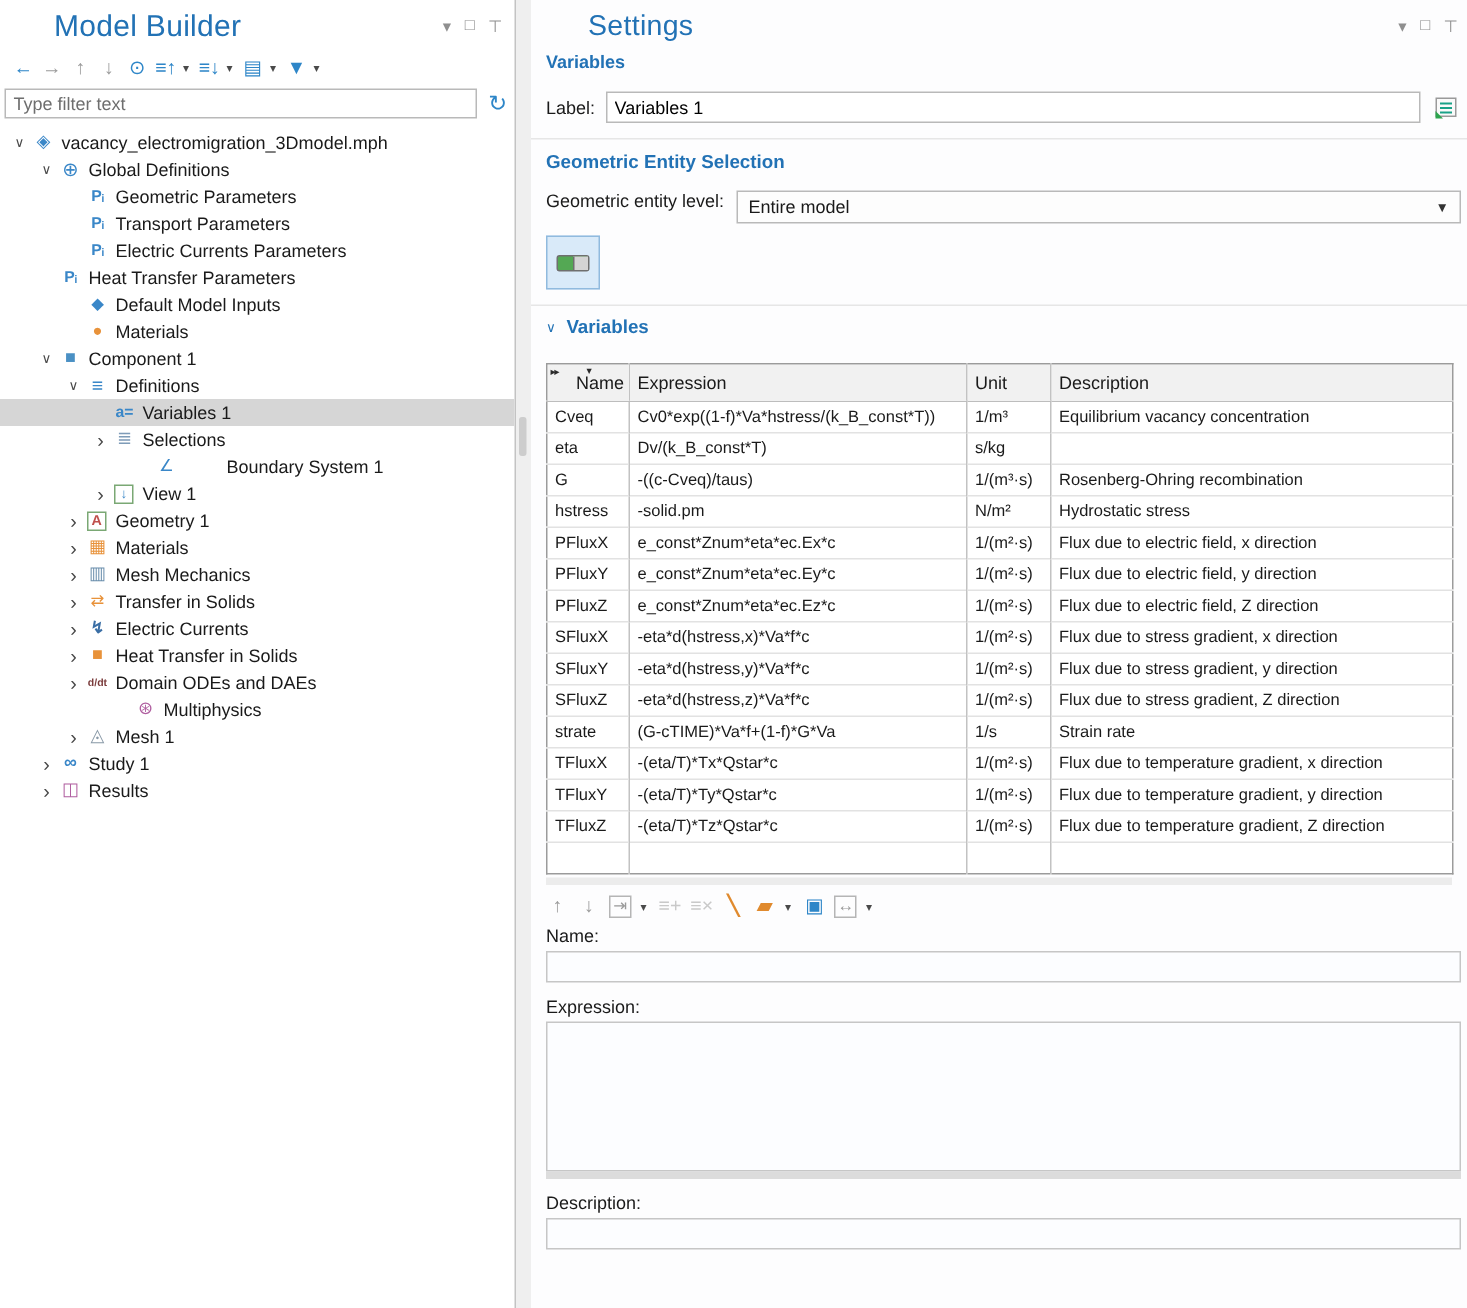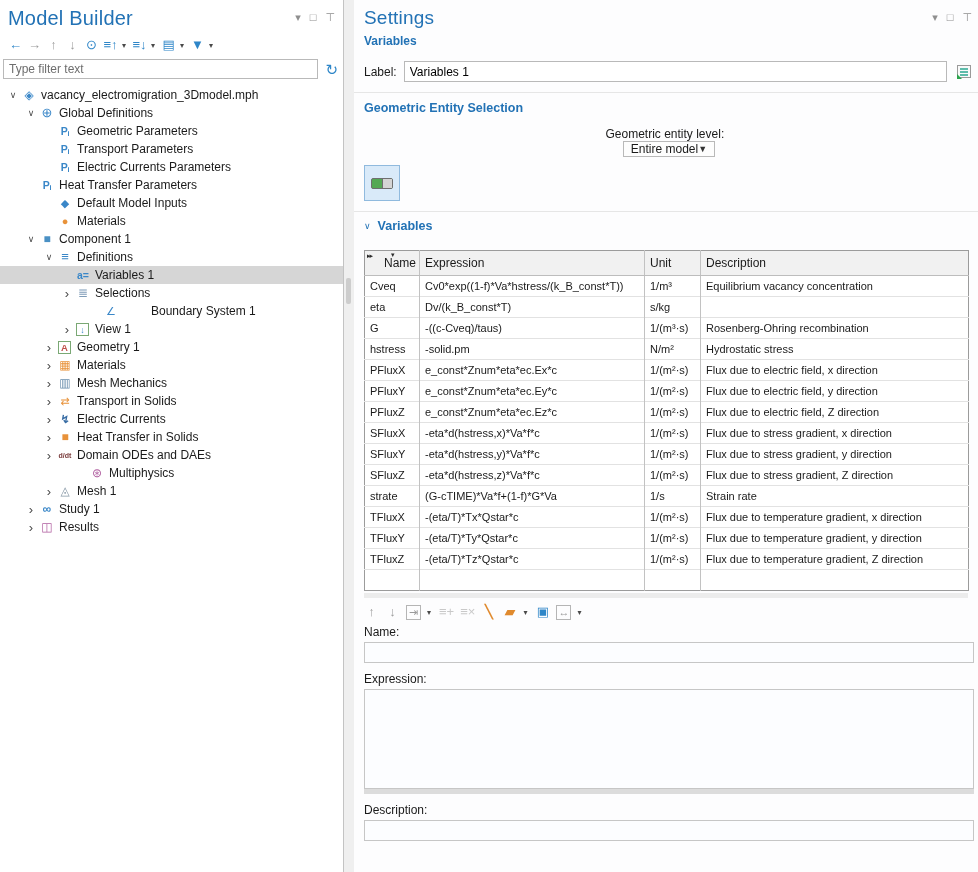--- a/index.html
+++ b/index.html
@@ -6,21 +6,21 @@
   html,body { width:978px; height:872px; overflow:hidden; background:#fff;
               font-family:"Liberation Sans", sans-serif; color:#1a1a1a; }
   .app { display:flex; width:978px; height:872px; }
 
   
   .left { width:344px; border-right:1px solid #c3c3c3; display:flex; flex-direction:column; background:#fff; }
   .splitter { width:10px; background:#efefef; position:relative; }
   .splitter .handle { position:absolute; left:2px; top:278px; width:5px; height:26px; background:#cdcdcd; border-radius:2px; }
 
   .panel-head { display:flex; align-items:flex-start; justify-content:space-between; padding:6px 8px 0 8px; }
-  h1.title { font-size:20px; font-weight:400; color:#2272b5; line-height:24px; letter-spacing:.2px; }
+  h1.title { font-size:20px; font-weight:400; color:#2272b5; line-height:24px; letter-spacing:.2px;margin-left:28px; }
   .win-controls { display:flex; gap:9px; color:#8f8f8f; font-size:11px; margin-top:5px; }
 
   .mb-toolbar { display:flex; align-items:center; gap:4px; padding:7px 6px 4px 8px; font-size:13px; }
   .tb-btn { display:inline-block; min-width:15px; text-align:center; line-height:16px; white-space:nowrap; cursor:default; }
   .tb-btn.accent { color:#2e86c8; }
   .tb-btn.muted { color:#9b9b9b; }
   .tb-btn.disabled { color:#c9c9c9; }
   .tb-btn.orange { color:#e08a2e; font-weight:bold; }
   .tb-btn.boxed { border:1px solid #b5b5b5; line-height:13px; padding:0 1px; font-size:11px; }
   .tb-caret { font-size:8px; color:#4a4a4a; margin-right:2px; }
@@ -73,21 +73,21 @@
 
   .label-row { display:flex; align-items:center; gap:7px; margin-top:13px; }
   .label-row .lbl { font-size:12px; flex:none; }
   .label-row input { flex:1; height:21px; border:1px solid #b9b9b9; padding:0 5px;
                      font:12px "Liberation Sans",sans-serif; background:#fff; }
   .icon-btn { width:20px; height:20px; flex:none; display:flex; align-items:center; justify-content:center; }
 
   .divider { height:1px; background:#e6e6e6; margin:10px -4px 0 -10px; }
 
   .section-title { font-size:12.5px; font-weight:700; color:#2272b5; margin-top:8px; }
-  .gel-row { display:flex; align-items:center; margin-top:12px;flex-direction:column; }
+  .gel-row { display:flex; margin-top:12px; }
   .gel-row .lbl { font-size:12px; width:127px; flex:none; }
   .combo { flex:1; height:22px; border:1px solid #b9b9b9; background:#fdfdfd; display:flex;
            align-items:center; justify-content:space-between; padding:0 7px; font-size:12px; }
   .combo .caret { font-size:9px; color:#333; }
 
   .active-btn { width:36px; height:36px; background:#d9eaf9; border:1px solid #90bade; margin-top:8px;
                 display:flex; align-items:center; justify-content:center; }
   .toggle-pill { width:22px; height:11px; border:1px solid #6f6f6f; border-radius:2px; background:#54a854; position:relative; }
   .toggle-pill::after { content:""; position:absolute; right:0; top:0; width:9px; height:9px; background:#d4d4d4; border-left:1px solid #6f6f6f; }
 
@@ -233,21 +233,21 @@
           <span class="tree-label">Materials</span>
         </div>
         <div class="tree-row" style="padding-left: 42px;">
           <span class="expander closed">›</span>
           <span class="tree-icon icon-solid-mechanics-icon"></span>
           <span class="tree-label">Mesh Mechanics</span>
         </div>
         <div class="tree-row" style="padding-left: 42px;">
           <span class="expander closed">›</span>
           <span class="tree-icon icon-transport-in-solids-icon"></span>
-          <span class="tree-label">Transport in Solids</span>
+          <span class="tree-label">Transfer in Solids</span>
         </div>
         <div class="tree-row" style="padding-left: 42px;">
           <span class="expander closed">›</span>
           <span class="tree-icon icon-electric-currents-icon"></span>
           <span class="tree-label">Electric Currents</span>
         </div>
         <div class="tree-row" style="padding-left: 42px;">
           <span class="expander closed">›</span>
           <span class="tree-icon icon-heat-transfer-icon"></span>
           <span class="tree-label">Heat Transfer in Solids</span>

